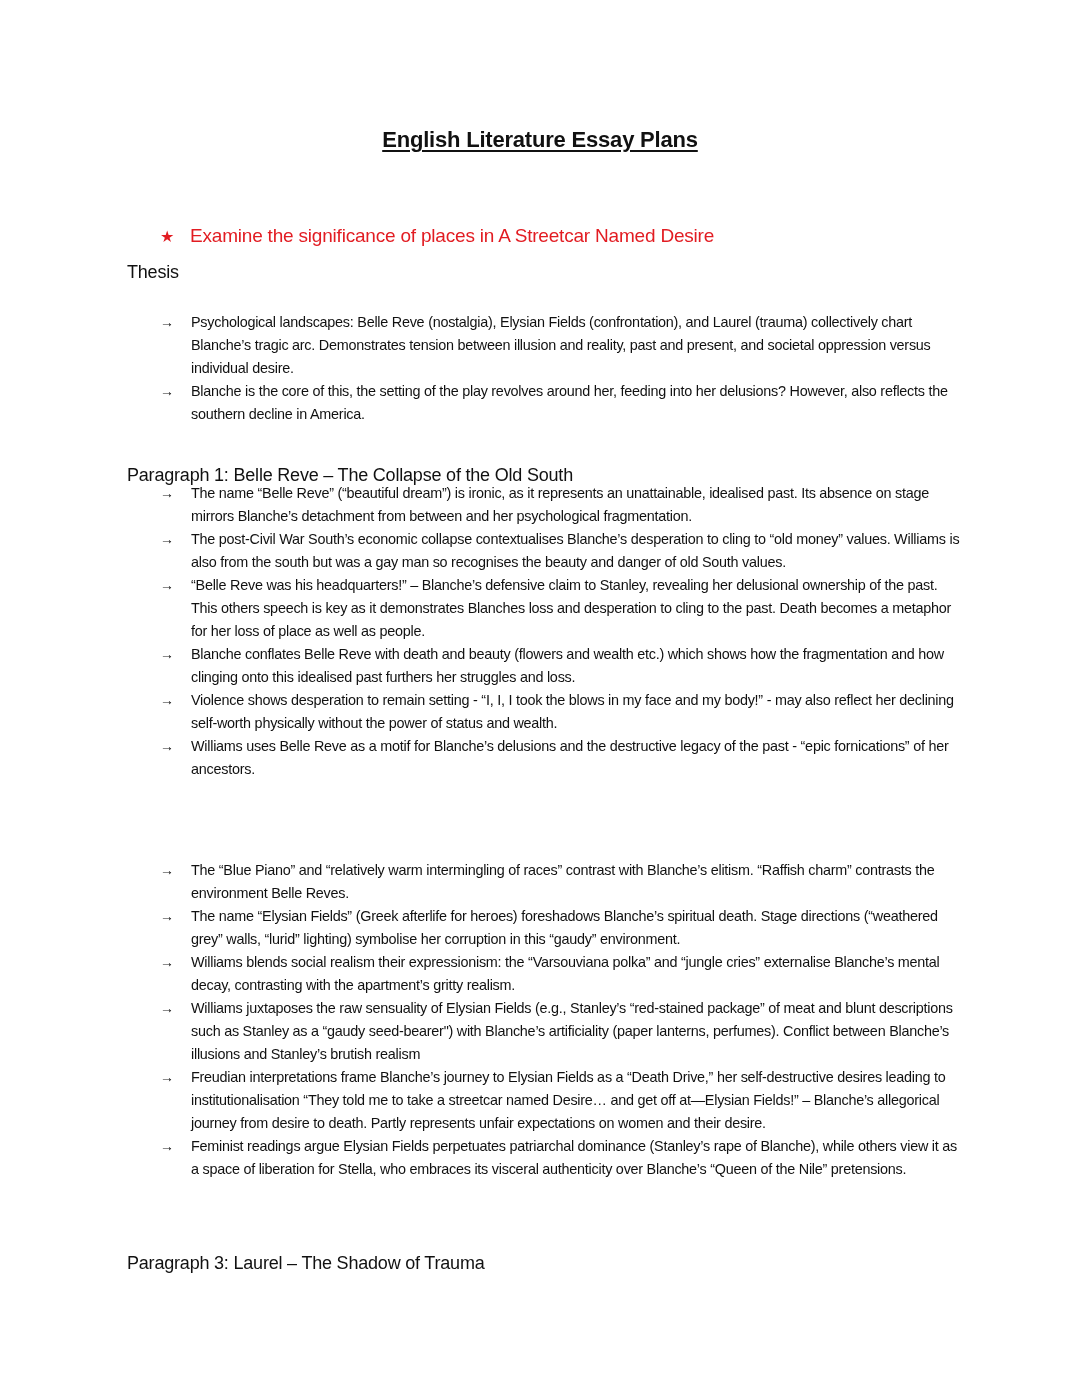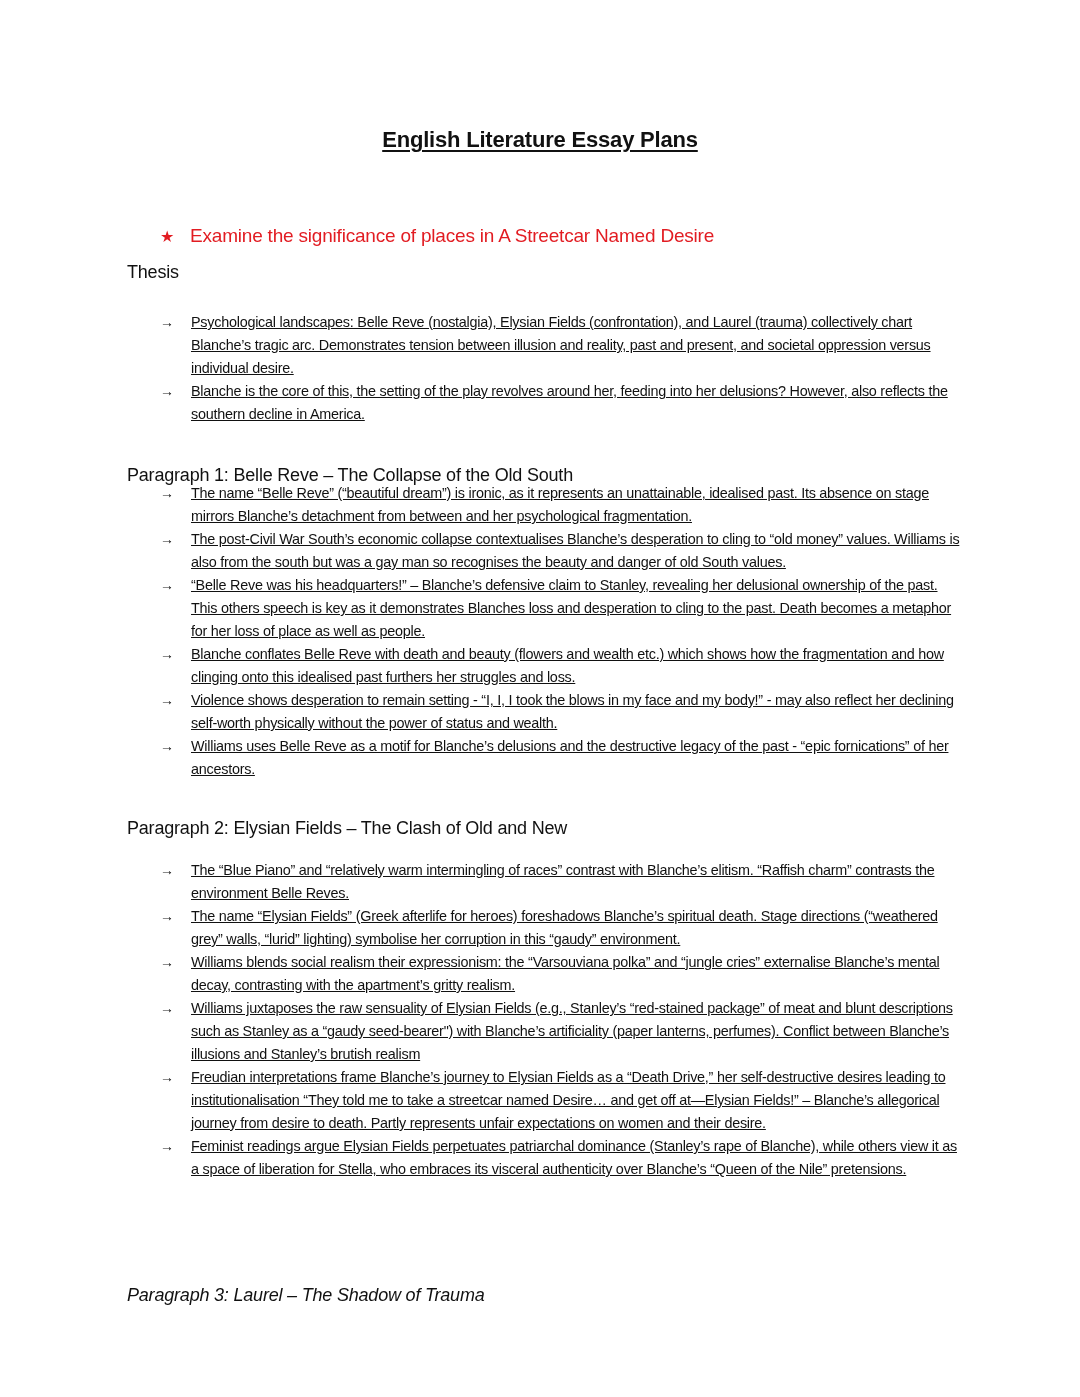--- a/index.html
+++ b/index.html
@@ -63,21 +63,21 @@
     .bullet {
       display: flex;
       font-size: 14.4px;
       line-height: 23px;
       letter-spacing: -0.25px;
     }
     .bullet .arrow {
       flex: 0 0 31px;
       font-size: 14px;
     }
-    .bullet .text { flex: 1; text-decoration: underline; }
+    .bullet .text { flex: 1; }
   </style>
 </head>
 <body>
 
 <div class="page">
 
   <div class="doc-title">English Literature Essay Plans</div>
 
 
   <div class="question">
@@ -118,21 +118,20 @@
     <li class="bullet">
       <span class="arrow">→</span>
       <span class="text">Violence shows desperation to remain setting - “I, I, I took the blows in my face and my body!” - may also reflect her declining self-worth physically without the power of status and wealth.</span>
     </li>
     <li class="bullet">
       <span class="arrow">→</span>
       <span class="text">Williams uses Belle Reve as a motif for Blanche’s delusions and the destructive legacy of the past - “epic fornications” of her ancestors.</span>
     </li>
   </ul>
 
-  <div class="section-heading" style="top:818px;">Paragraph 2: Elysian Fields – The Clash of Old and New</div>
   <ul class="bullets" style="top:859px;">
     <li class="bullet">
       <span class="arrow">→</span>
       <span class="text">The “Blue Piano” and “relatively warm intermingling of races” contrast with Blanche’s elitism. “Raffish charm” contrasts the environment Belle Reves.</span>
     </li>
     <li class="bullet">
       <span class="arrow">→</span>
       <span class="text">The name “Elysian Fields” (Greek afterlife for heroes) foreshadows Blanche’s spiritual death. Stage directions (“weathered grey” walls, “lurid” lighting) symbolise her corruption in this “gaudy” environment.</span>
     </li>
     <li class="bullet">
@@ -146,15 +145,15 @@
     <li class="bullet">
       <span class="arrow">→</span>
       <span class="text">Freudian interpretations frame Blanche’s journey to Elysian Fields as a “Death Drive,” her self-destructive desires leading to institutionalisation “They told me to take a streetcar named Desire… and get off at—Elysian Fields!” – Blanche’s allegorical journey from desire to death. Partly represents unfair expectations on women and their desire.</span>
     </li>
     <li class="bullet">
       <span class="arrow">→</span>
       <span class="text">Feminist readings argue Elysian Fields perpetuates patriarchal dominance (Stanley’s rape of Blanche), while others view it as a space of liberation for Stella, who embraces its visceral authenticity over Blanche’s “Queen of the Nile” pretensions.</span>
     </li>
   </ul>
 
-  <div class="section-heading" style="top:1285px;font-style:italic;">Paragraph 3: Laurel – The Shadow of Trauma</div>
+  <div class="section-heading" style="top:1253px;">Paragraph 3: Laurel – The Shadow of Trauma</div>
 
 </div>
 
 </body></html>

